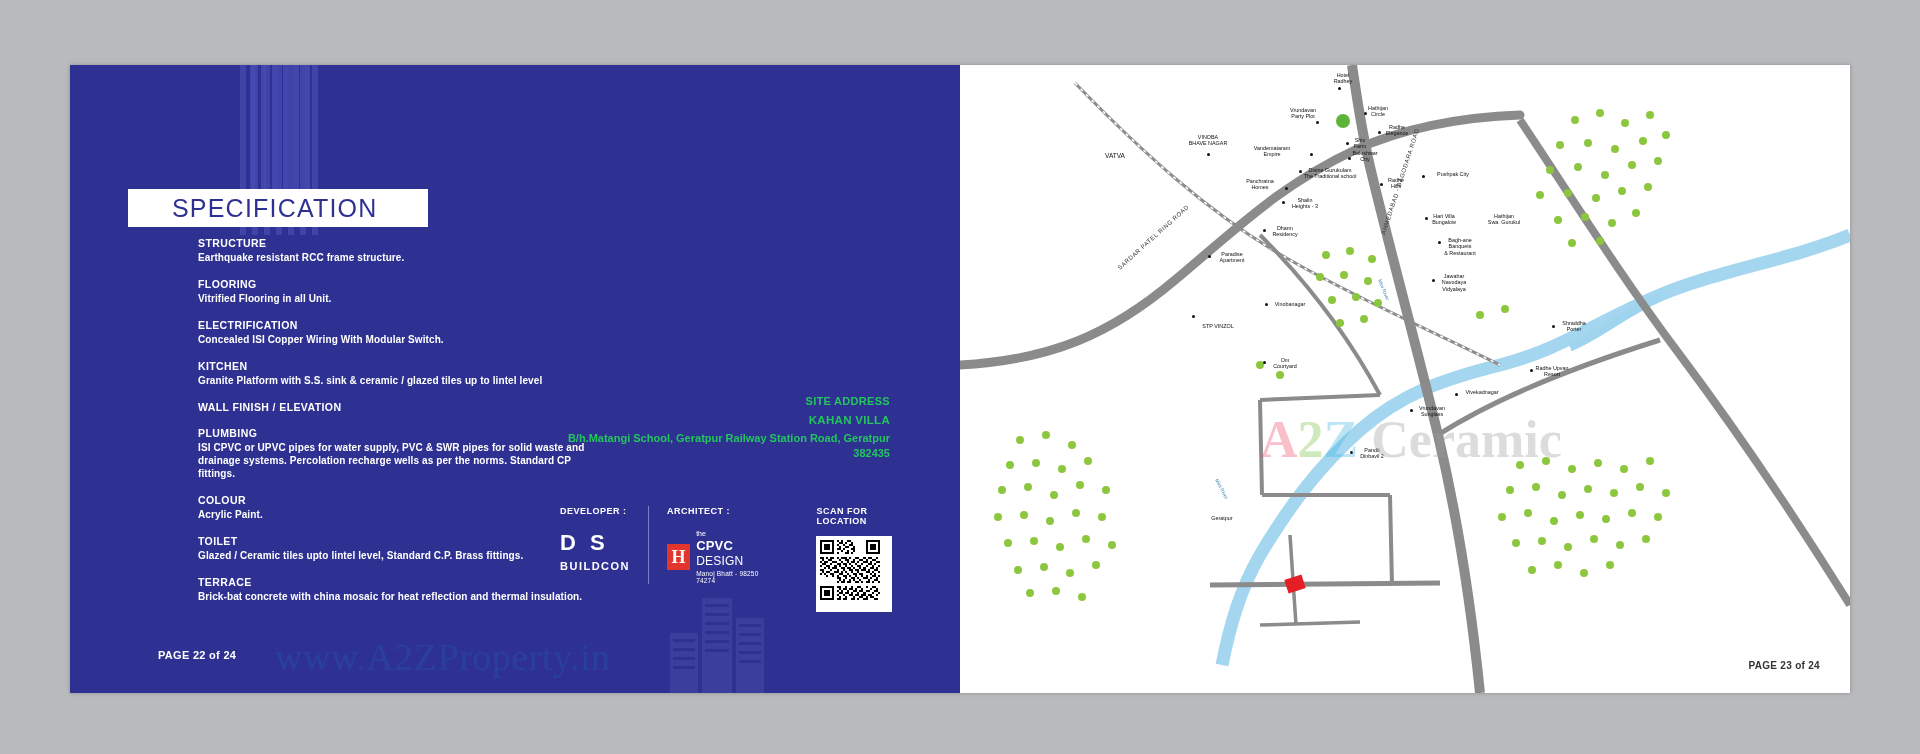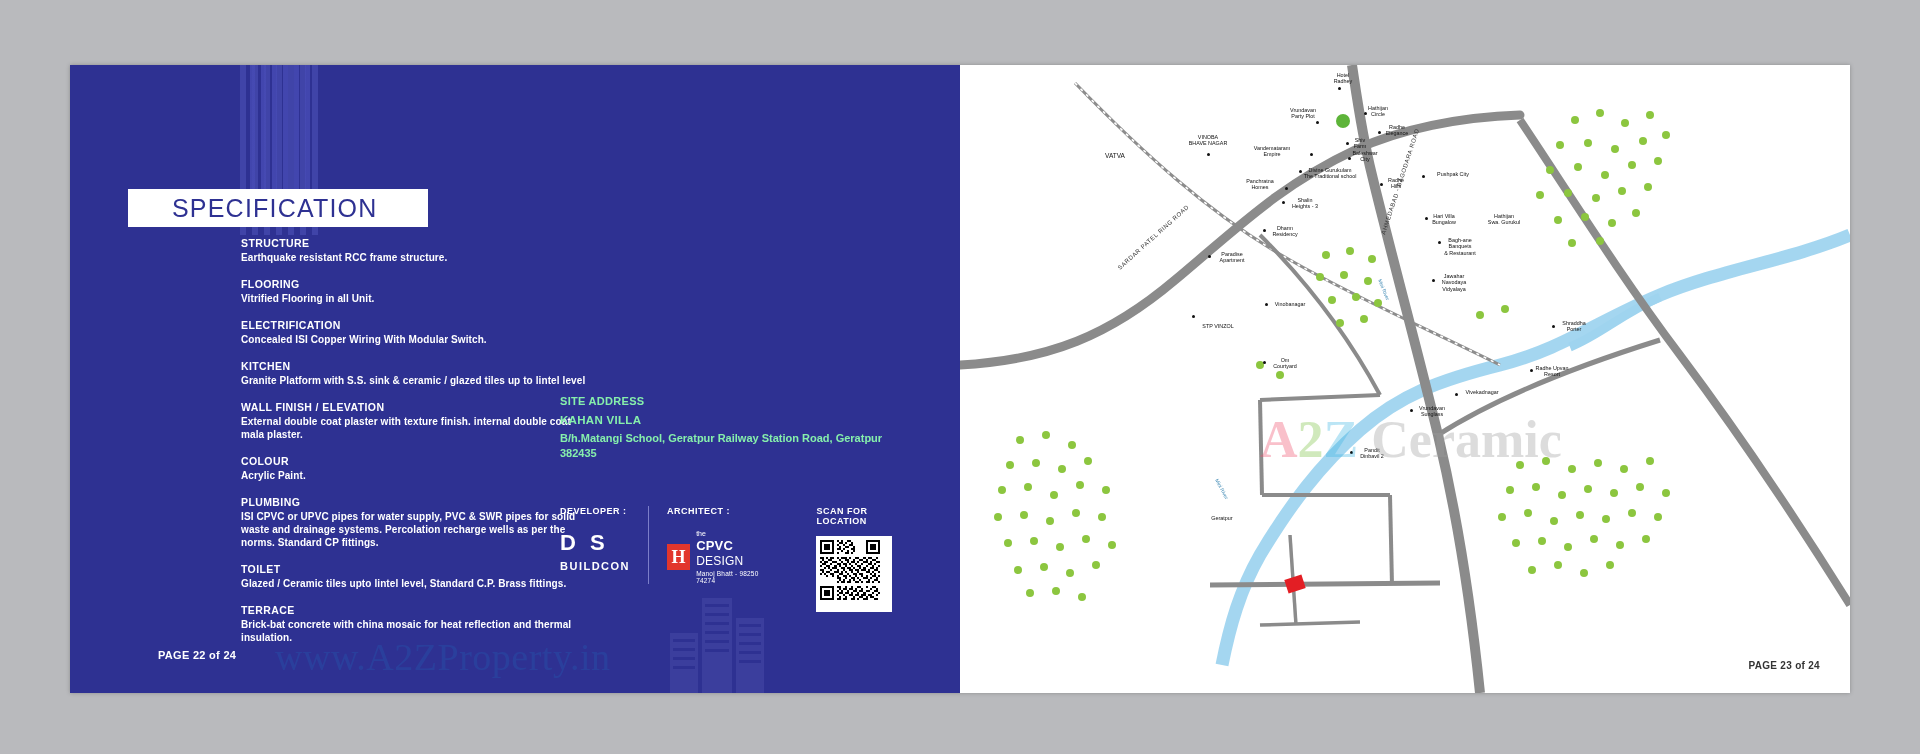--- a/index.html
+++ b/index.html
@@ -46,21 +46,21 @@
     letter-spacing:1.2px;
     font-weight:400;
     padding-left:44px;
     font-family:"Liberation Sans", sans-serif;
   }
   .spec-list{
     position:absolute;left:128px;top:172px;
     width:390px;
     color:#ffffff;
   }
-  .spec-item{margin-bottom:14px;margin-left:43px;}
+  .spec-item{margin-bottom:14px;}
   .spec-head{
     font-size:10.5px;
     font-weight:bold;
     letter-spacing:.4px;
     margin-bottom:2px;
   }
   .spec-body{
     font-size:10px;
     font-weight:bold;
     line-height:13px;
@@ -86,21 +86,21 @@
   .watermark-left{
     position:absolute;left:205px;bottom:14px;
     font-size:38px;color:#0ea5e9;opacity:.12;
     font-family:"Liberation Serif", serif;
     letter-spacing:.5px;
     white-space:nowrap;
   }
   
   .site-block{
     position:absolute;left:490px;top:330px;width:330px;
-    text-align:left;color:#86efac;
+    text-align:right;color:#22c55e;
   }
   .site-title{font-size:11px;font-weight:bold;letter-spacing:.3px;margin-bottom:7px;}
   .site-name{font-size:11.5px;font-weight:bold;letter-spacing:.3px;margin-bottom:5px;}
   .site-addr{font-size:11px;font-weight:bold;line-height:15px;}
   .logos-row{
     position:absolute;left:490px;top:405px;width:350px;
     display:flex;align-items:flex-start;color:#fff;margin-top:36px;
   }
   .logo-col{padding-right:18px;}
   .logo-label{font-size:9px;font-weight:bold;letter-spacing:.5px;margin-bottom:14px;}
@@ -182,32 +182,31 @@
         <div class="spec-head">ELECTRIFICATION</div>
         <div class="spec-body">Concealed ISI Copper Wiring With Modular Switch.</div>
       </div>
       <div class="spec-item">
         <div class="spec-head">KITCHEN</div>
         <div class="spec-body">Granite Platform with S.S. sink &amp; ceramic / glazed tiles up to
 lintel level</div>
       </div>
       <div class="spec-item">
         <div class="spec-head">WALL FINISH / ELEVATION</div>
-        <div class="spec-body">External double coat plaster with texture finish. internal double coat mala plaster.</div>
-      </div>
-      <div class="spec-item">
-        <div class="spec-head">COLOUR</div>
-        <div class="spec-body">Acrylic Paint.</div>
       </div>
       <div class="spec-item">
         <div class="spec-head">PLUMBING</div>
         <div class="spec-body">ISI CPVC or UPVC pipes for water supply, PVC &amp; SWR pipes
 for solid waste and drainage systems.
 Percolation recharge wells as per the norms. Standard CP
 fittings.</div>
+      </div>
+      <div class="spec-item">
+        <div class="spec-head">COLOUR</div>
+        <div class="spec-body">Acrylic Paint.</div>
       </div>
       <div class="spec-item">
         <div class="spec-head">TOILET</div>
         <div class="spec-body">Glazed / Ceramic tiles upto lintel level, Standard C.P. Brass
 fittings.</div>
       </div>
       <div class="spec-item">
         <div class="spec-head">TERRACE</div>
         <div class="spec-body">Brick-bat concrete with china mosaic for heat reflection and
 thermal insulation.</div>

